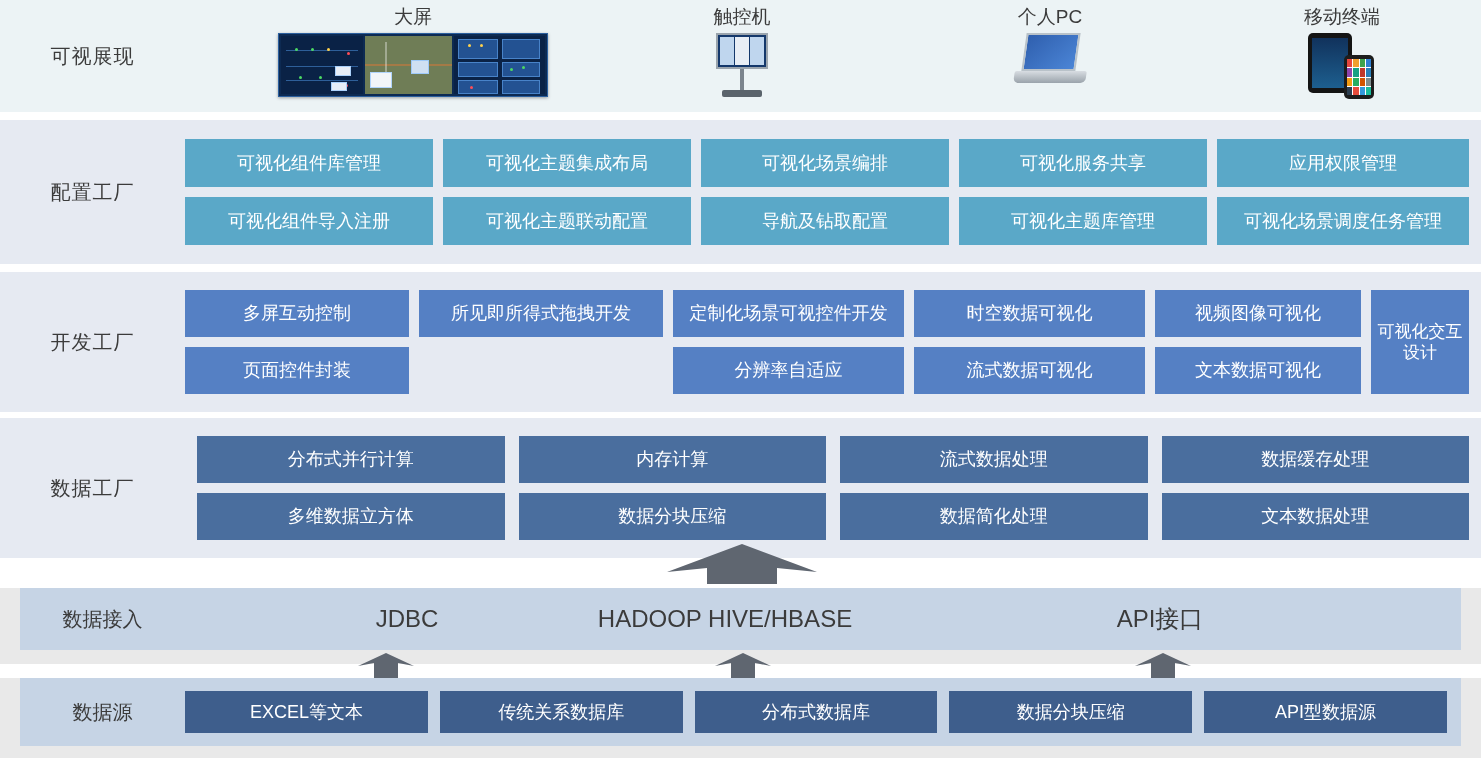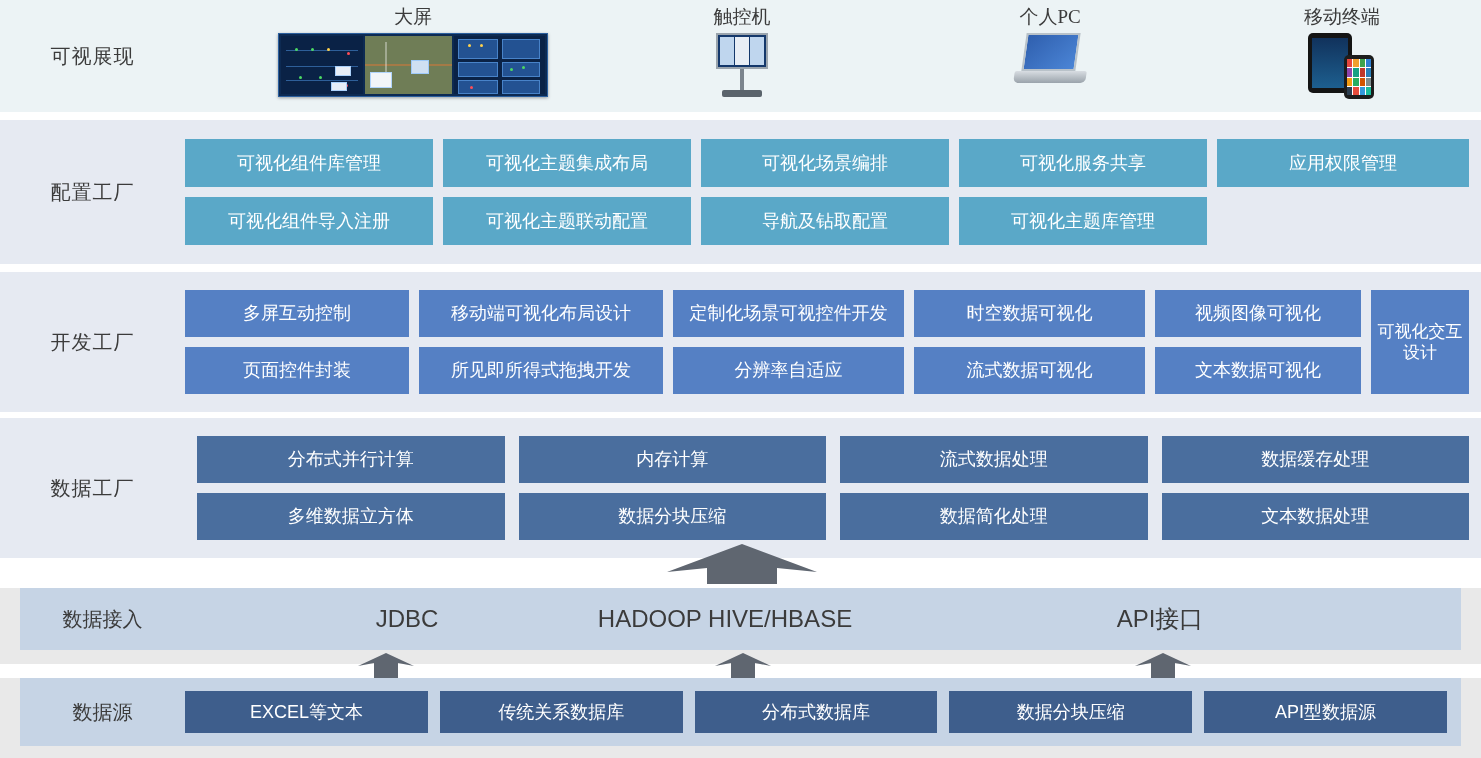--- a/index.html
+++ b/index.html
@@ -35,21 +35,21 @@
   
   #row-visual {
     top: 0; height: 112px;
     background: #ECF3F5;
   }
   #row-visual .band-label { font-size: 20px; }
   .device-group {
     position: absolute;
     top: 0; height: 112px;
     display: flex; flex-direction: column;
-    align-items: center; justify-content: flex-start; font-family: Liberation Serif, serif;
+    align-items: center; justify-content: flex-start;
   }
   .device-caption {
     font-size: 19px; color: #3b3b3b;
     margin-top: 4px; margin-bottom: 3px;
     white-space: nowrap;
   }
 
   
   .videowall {
     width: 270px; height: 64px;
@@ -362,33 +362,33 @@
       <div class="fcol" style="flex:0 0 248px;">
         <div class="cell">可视化场景编排</div>
         <div class="cell">导航及钻取配置</div>
       </div>
       <div class="fcol" style="flex:0 0 248px;">
         <div class="cell">可视化服务共享</div>
         <div class="cell">可视化主题库管理</div>
       </div>
       <div class="fcol" style="flex:1 1 auto;">
         <div class="cell">应用权限管理</div>
+        <div class="cell">可视化场景调度任务管理</div>
       </div>
     </div>
   </div>
 
   <div class="factory-row" id="row-dev">
     <div class="band-label">开发工厂</div>
     <div class="factory-grid">
       <div class="fcol" style="flex:0 0 224px;">
         <div class="cell">多屏互动控制</div>
         <div class="cell">页面控件封装</div>
       </div>
       <div class="fcol" style="flex:0 0 244px;">
-        <div class="cell">移动端可视化布局设计</div>
         <div class="cell">所见即所得式拖拽开发</div>
       </div>
       <div class="fcol" style="flex:0 0 231px;">
         <div class="cell">定制化场景可视控件开发</div>
         <div class="cell">分辨率自适应</div>
       </div>
       <div class="fcol" style="flex:0 0 231px;">
         <div class="cell">时空数据可视化</div>
         <div class="cell">流式数据可视化</div>
       </div>

